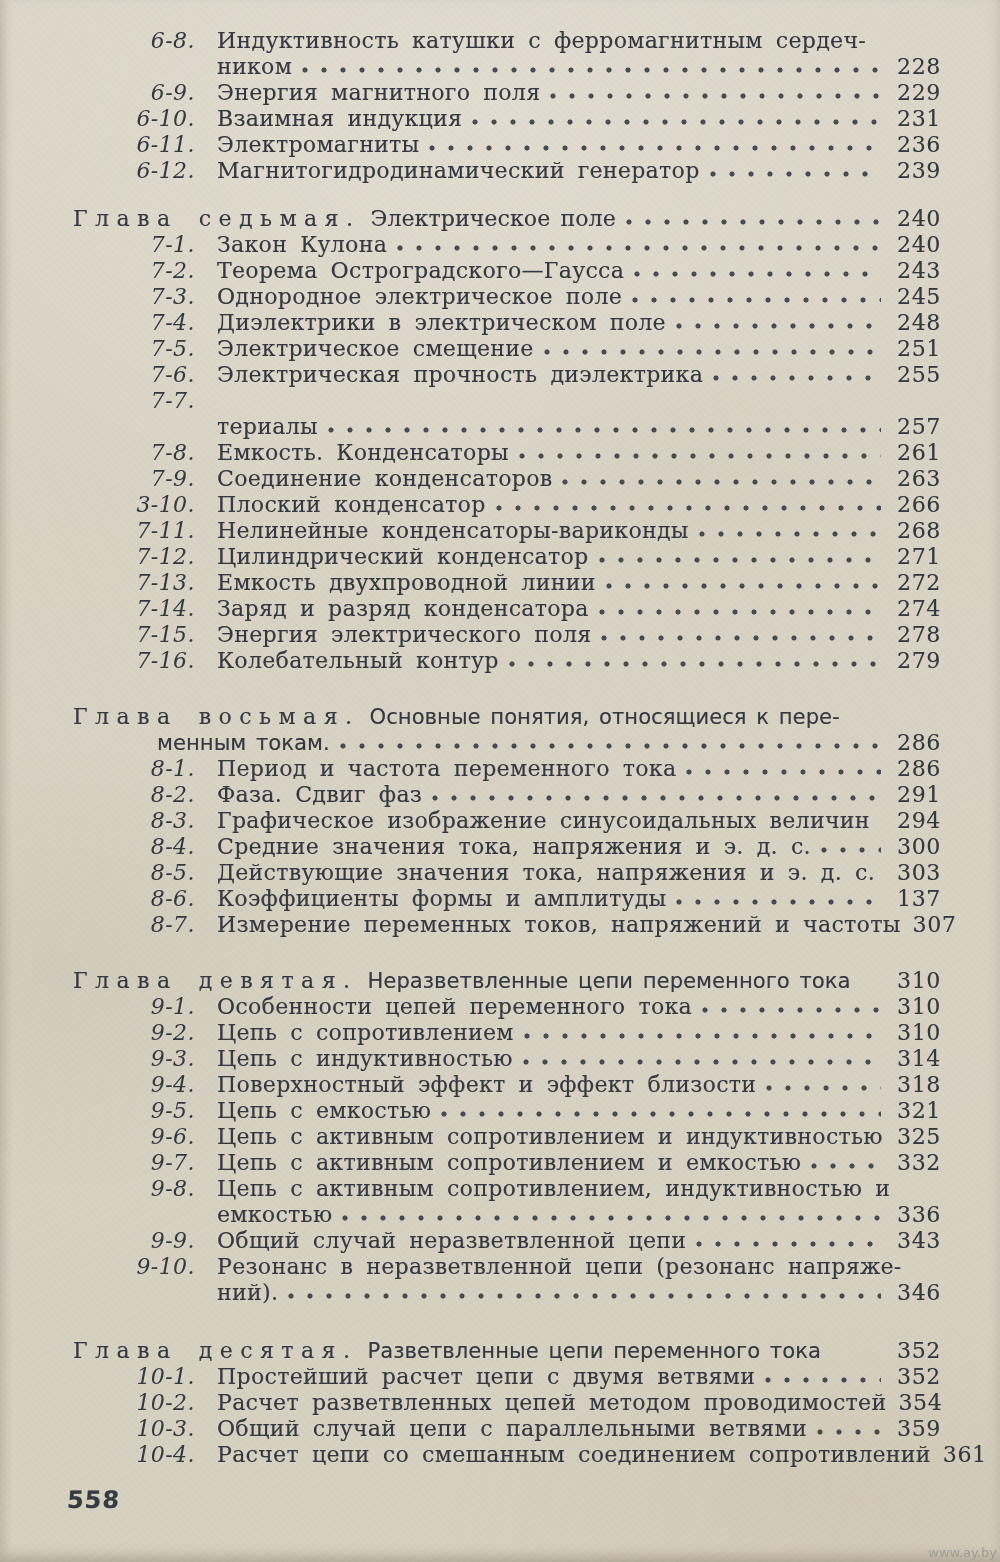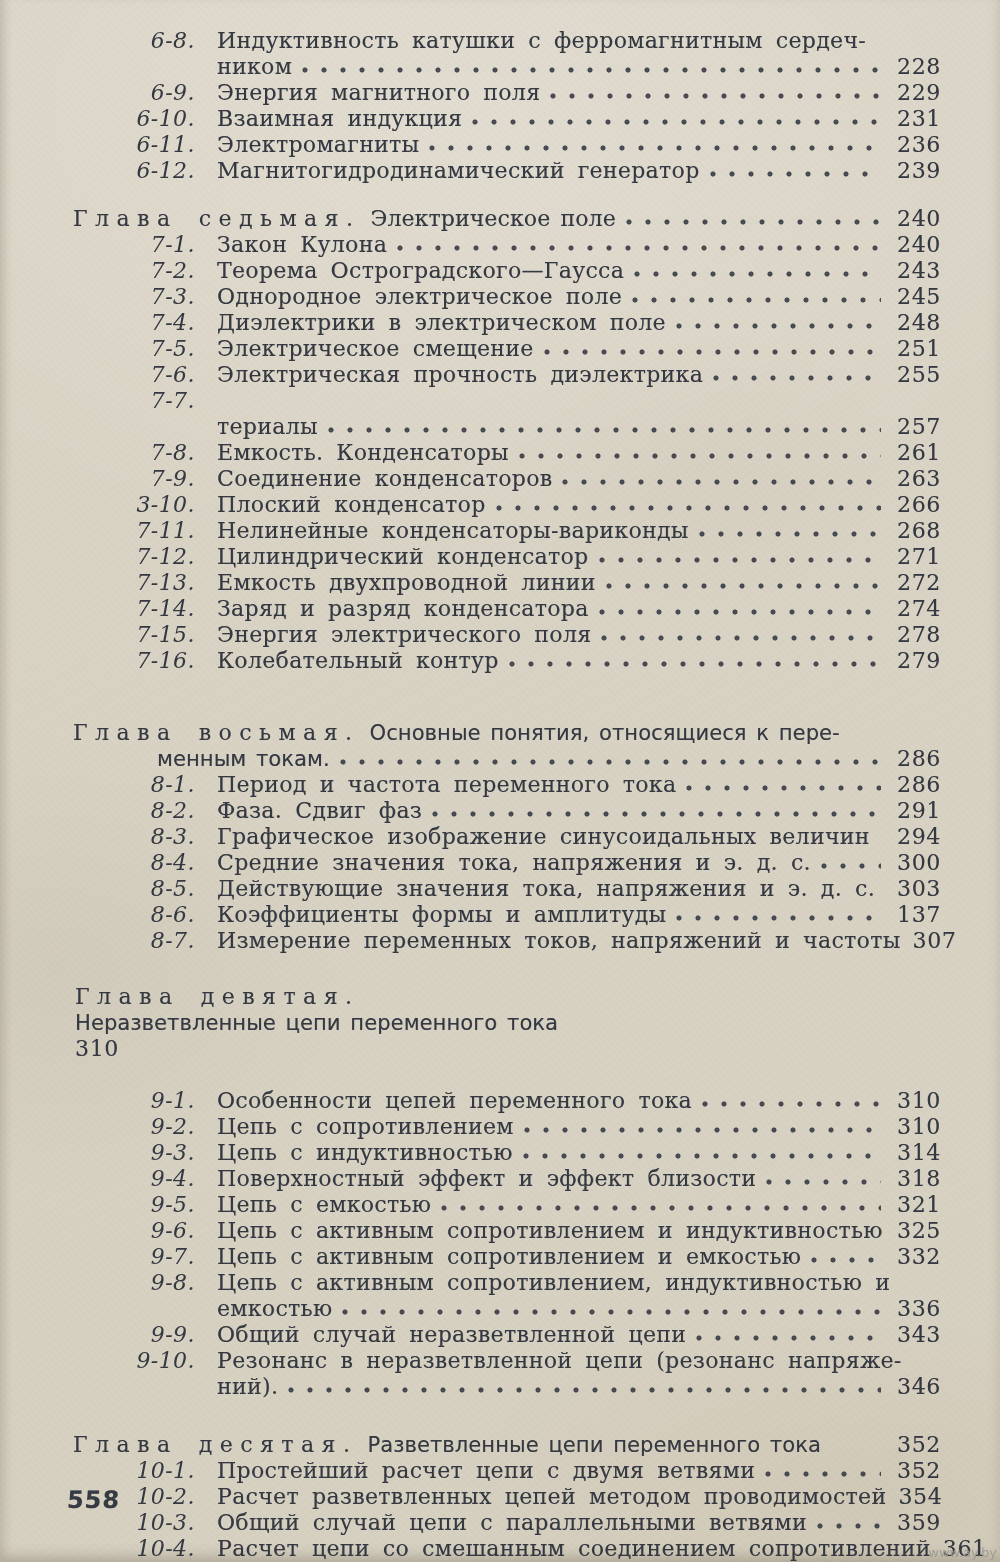--- a/index.html
+++ b/index.html
@@ -65,22 +65,22 @@
     font-weight: normal;
     margin-left: 10px;
     letter-spacing: 0.005em;
     word-spacing: 0.14em;
     text-shadow: 0.3px 0.3px 0.4px rgba(40,44,54,0.4);
   }
   .chapter-title.sans { font-family: "DejaVu Sans", "Liberation Sans", sans-serif; font-size: 21px; }
   .chapter-title.serif { font-family: "DejaVu Serif", "Liberation Serif", serif; }
   .chapter-cont .chapter-title { margin-left: 92px; }
   .ch-1 { margin-top: 22px; }
-  .ch-2 { margin-top: 46px; justify-content: space-between; }
-  .ch-3 { margin-top: 30px; flex-direction: column; }
+  .ch-2 { margin-top: 30px; justify-content: space-between; }
+  .ch-3 { margin-top: 30px; }
   .ch-4 { margin-top: 32px; }
   .leader {
     flex: 1 1 auto;
     align-self: flex-end;
     height: 8px;
     margin: 0 12px 6px 10px;
     background-image: radial-gradient(circle at 3px 4px, rgba(52,56,65,0.88) 2.1px, rgba(52,56,65,0) 3px);
     background-size: 19px 8px;
     background-repeat: repeat-x;
     min-width: 20px;

